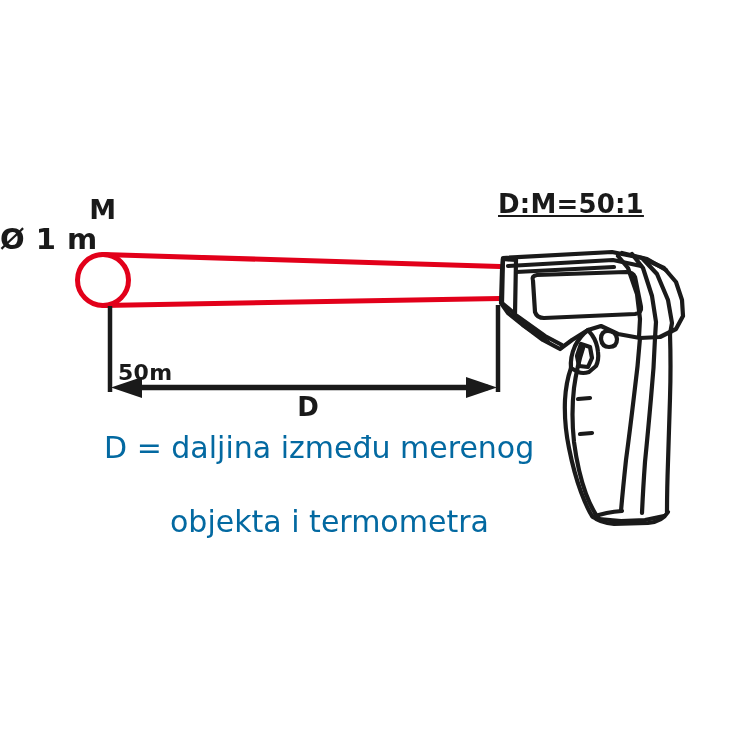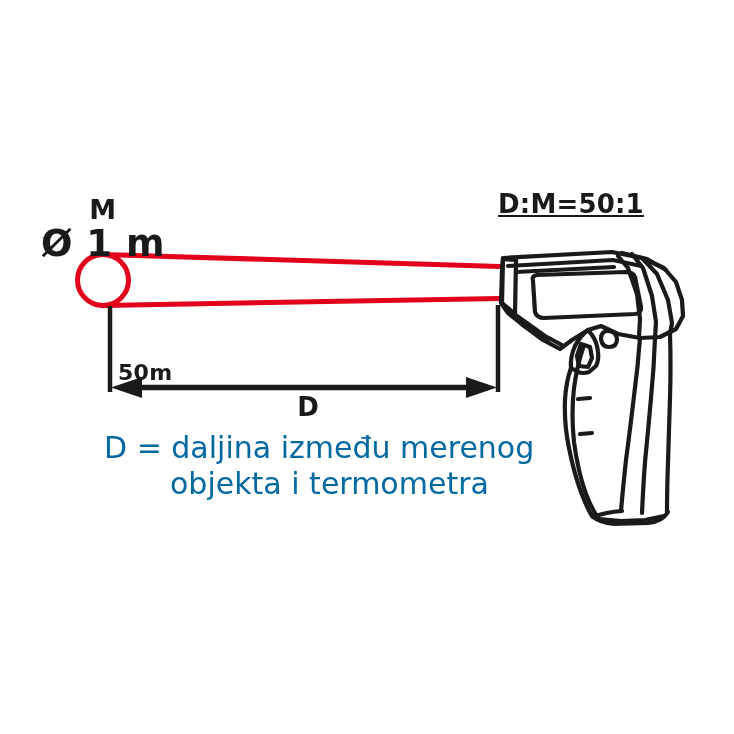--- a/index.html
+++ b/index.html
@@ -39,22 +39,21 @@
     top: 196px;
     width: 206px;
     text-align: center;
     font-size: 27px;
     letter-spacing: 0.5px;
   }
   #label-diameter {
     left: 0;
     top: 225px;
     width: 206px;
-    text-align: center;
-    font-size: 37px;
+    font-size: 29px;
     letter-spacing: 0.5px;
   }
   #label-ratio {
     left: 498px;
     top: 191px;
     font-size: 26px;
     letter-spacing: 0.2px;
     text-decoration: underline;
   }
   #label-distance-value {
@@ -78,21 +77,21 @@
     width: 540px;
     color: #0369a1;
     font-size: 30px;
     line-height: 36px;
   }
   .caption-line {
     display: block;
     white-space: pre;
   }
   .caption-line-1 { padding-left: 42px; }
-  .caption-line-2 { padding-left: 108px; }
+  .caption-line-2 { padding-left: 108px; margin-top: 38px; }
   .caption-line-3 { padding-left: 38px; }
 </style>
 </head>
 <body>
 
 <div id="stage">
 
   <svg id="diagram-svg" viewBox="0 0 734 734" xmlns="http://www.w3.org/2000/svg">
 
     <g>

